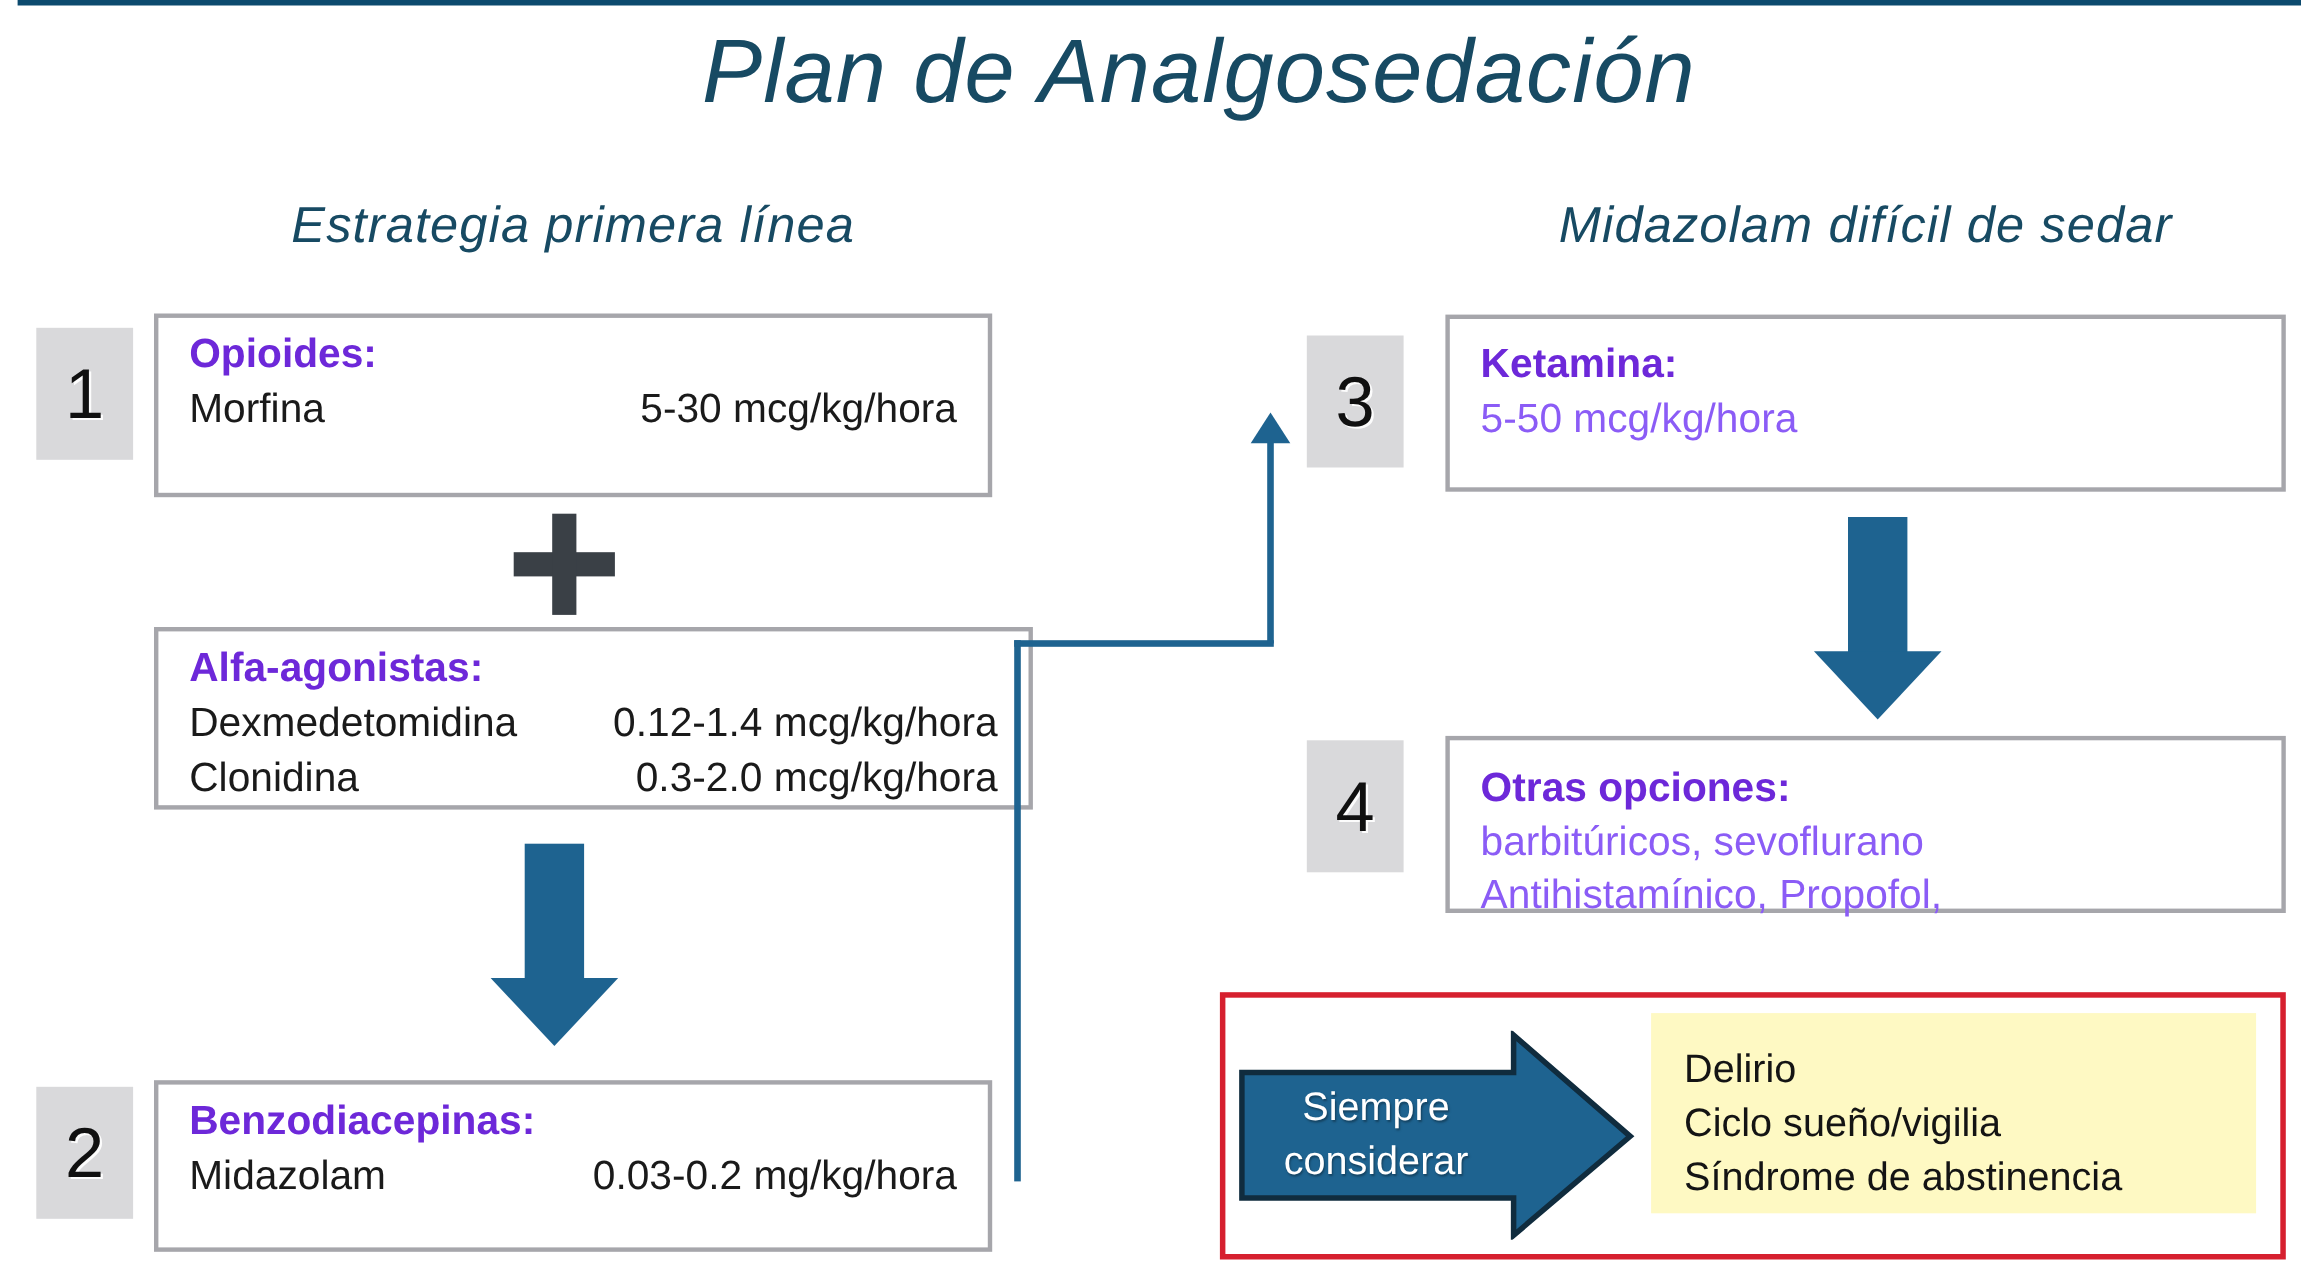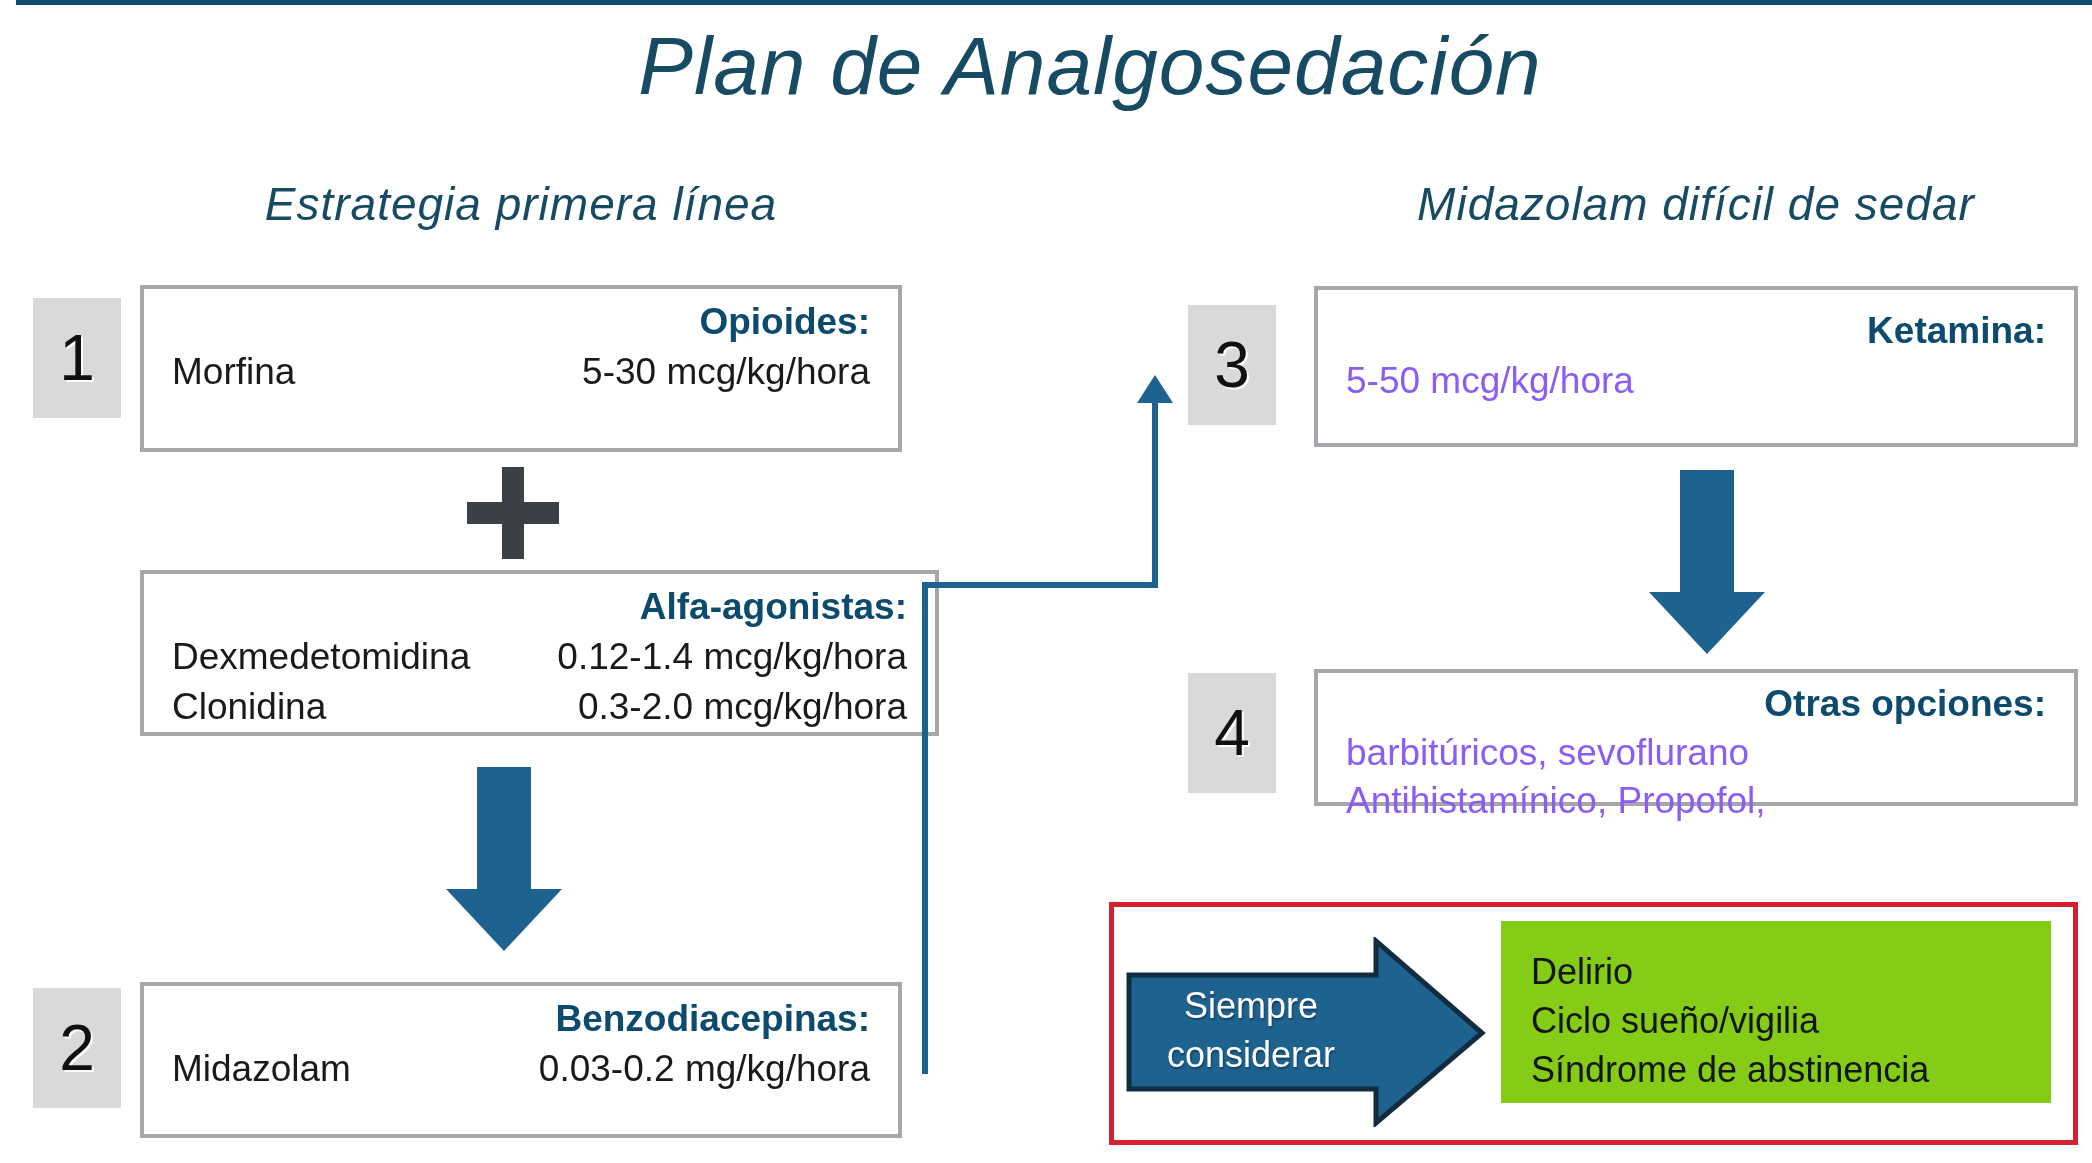--- a/index.html
+++ b/index.html
@@ -17,35 +17,35 @@
     position:absolute; font-size:46px; font-style:italic; color:#174a63;
     text-align:center; letter-spacing:1px;
   }
   .h-left  { left:130px; top:172px; width:750px;font-style:italic; }
   .h-right { left:1310px; top:172px; width:740px; }
 
   .box {
     position:absolute; background:#ffffff; border:4px solid #a6a6ab;
     box-sizing:border-box; padding:8px 28px;
   }
-  .box-title { font-weight:bold; text-align:right; font-size:37px; line-height:50px; color:#0c4a6e; }
+  .box-title { font-weight:bold; text-align:left; font-size:37px; line-height:50px; color:#6d28d9; }
   .drug-row { display:flex; justify-content:space-between; font-size:37px; line-height:50px; color:#1a1a1a; }
   .center-line { font-size:37px; line-height:50px; color:#8b5cf6; }
 
   .num {
     position:absolute; width:88px; height:120px; background:#d9d9db;
     display:flex; align-items:center; justify-content:center;
     font-size:64px; color:#101010; text-shadow:2px 2px 0 rgba(255,255,255,.9);
   }
 
   .box-opioids { left:124px; top:280px; width:762px; height:167px; }
   .box-alpha   { left:124px; top:565px; width:799px; height:166px; }
   .box-benzo   { left:124px; top:977px; width:762px; height:156px; }
   .box-ketamine{ left:1298px; top:281px; width:764px; height:161px; padding-top:16px; }
-  .box-other   { left:1298px; top:664px; width:764px; height:137px; padding-top:6px; }
+  .box-other   { left:1298px; top:664px; width:764px; height:161px; padding-top:18px; }
   .box-other .center-line { line-height:48px; }
 
   .num-1 { left:17px;  top:293px; }
   .num-2 { left:17px;  top:983px; }
   .num-3 { left:1172px; top:300px; }
   .num-4 { left:1172px; top:668px; }
 
   
   .plus { position:absolute; left:451px; top:462px; width:92px; height:92px; }
   .plus .pb-h { position:absolute; left:0; top:35px; width:92px; height:22px; background:#3a4046; }
@@ -71,21 +71,21 @@
               border-bottom:28px solid #1e6390; }
 
   
   .red-box { position:absolute; left:1093px; top:897px; width:969px; height:243px;
              border:5px solid #d6202f; box-sizing:border-box; background:#ffffff; }
   .block-arrow-svg { position:absolute; left:12px; top:30px; }
   .block-arrow-label { position:absolute; left:12px; top:74px; width:250px; text-align:center;
                        color:#ffffff; font-size:36px; line-height:49px;
                        text-shadow:1px 2px 2px rgba(0,0,0,.35); }
   .gray-panel { position:absolute; left:387px; top:14px; width:550px; height:182px;
-                background:#84cc16; box-sizing:border-box; padding:26px 0 0 30px; }
+                background:#fef9c3; box-sizing:border-box; padding:26px 0 0 30px; }
   .gray-panel .item { font-size:36px; line-height:49px; color:#141414; }
 </style>
 </head>
 <body>
 
 <div class="stage">
 
   <div class="title">Plan de Analgosedación</div>
 
   <div class="col-heading h-left">Estrategia primera línea</div>

